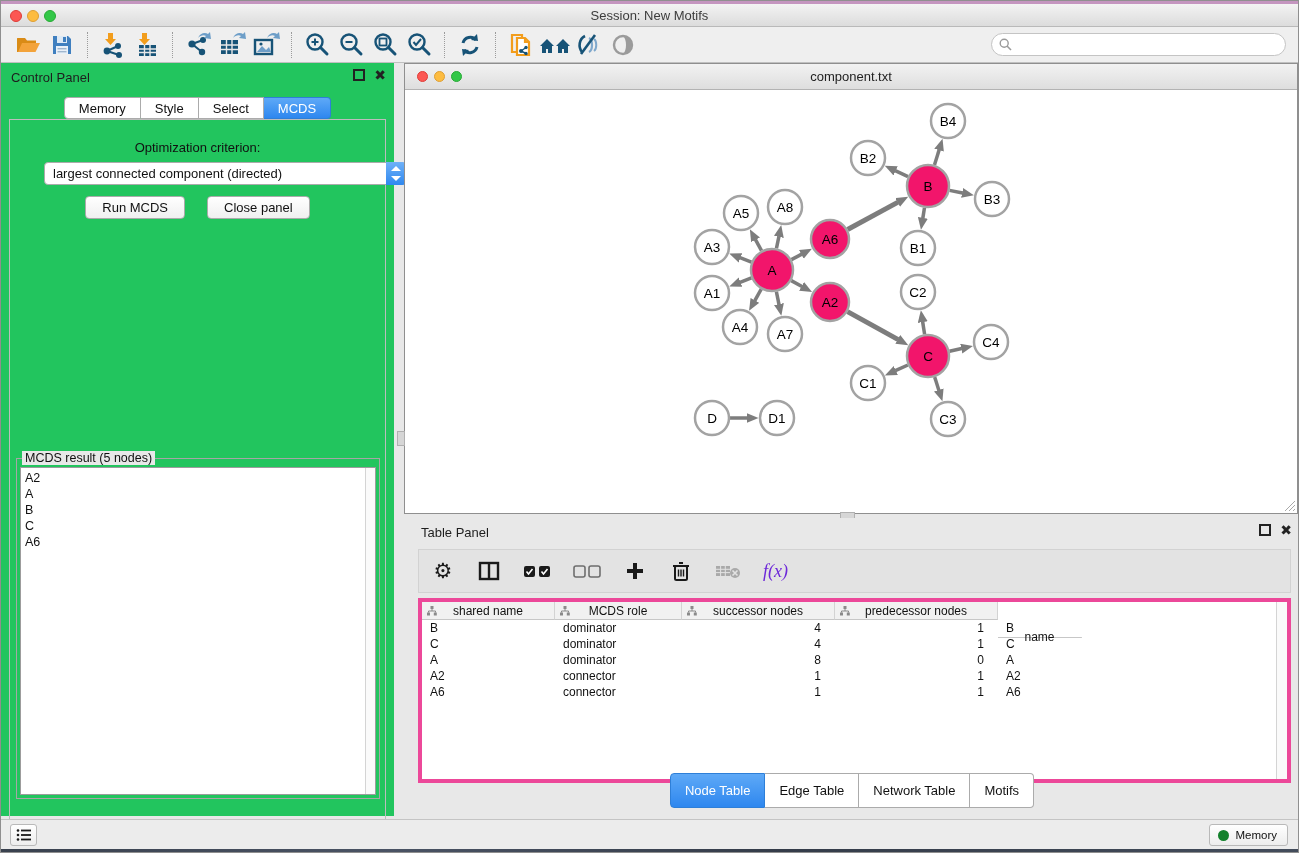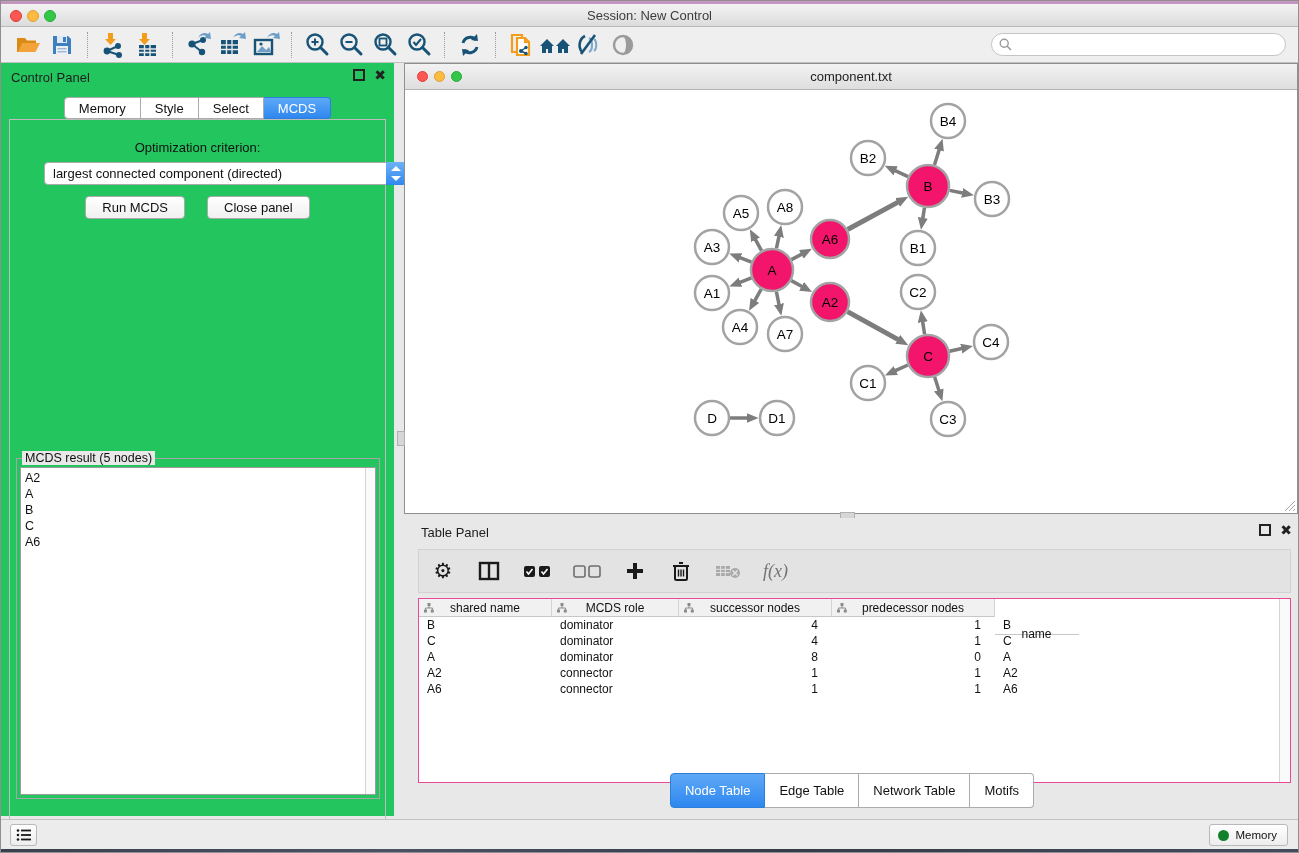--- a/index.html
+++ b/index.html
@@ -106,23 +106,23 @@
 
   
   .table-panel { position:absolute; left:403px; top:517px; width:896px; height:298px; background:#E8E8E8; }
   .tp-toolbar {
     position:absolute; left:14px; top:31px; right:9px; height:44px;
     background:#E3E3E3; border:1px solid #D2D2D2; display:flex; align-items:center; padding-left:12px; gap:22px;
   }
   .tp-icon { display:flex; align-items:center; justify-content:center; min-width:24px; height:28px; cursor:pointer; }
   .tp-icon.disabled { cursor:default; }
   .gear-glyph { font-size:21px; color:#1A1A1A; line-height:22px; }
-  .fx-glyph { font-family:"Liberation Serif","DejaVu Serif",serif; font-style:italic; font-size:18px; color:#737373;text-align:right; }
-
-  .data-table { position:absolute; left:14px; top:80px; right:9px; bottom:33px; background:#fff; border:1px solid #ec4899; overflow:hidden; }
+  .fx-glyph { font-family:"Liberation Serif","DejaVu Serif",serif; font-style:italic; font-size:18px; color:#6d28d9;text-align:right; }
+
+  .data-table { position:absolute; left:14px; top:80px; right:9px; bottom:33px; background:#fff; border:4px solid #ec4899; overflow:hidden; }
   .thead { position:absolute; left:0; top:0; height:18px; display:flex; }
   .th {
     background:#F1F1F1; border-right:1px solid #D3D3D3; border-bottom:1px solid #C7C7C7;
     font-size:12px; color:#111; display:flex; align-items:center; justify-content:center; position:relative;
   }
   .th .tree-ic { position:absolute; left:5px; top:4px; }
   .tbody { position:absolute; left:0; top:18px; right:11px; bottom:0; }
   .tr { display:flex; height:16px; align-items:center; }
   .td { font-size:12px; color:#111; padding:0 8px; white-space:nowrap; overflow:hidden; }
   .td.num { text-align:right; padding-right:14px; }
@@ -154,21 +154,21 @@
   .desktop-strip-bottom { position:absolute; left:0; top:848px; width:100%; height:5px; background:linear-gradient(90deg,#39414E,#4A5364 30%,#343C49 60%,#434C5B); }
 </style>
 </head>
 <body>
 
 <div class="desktop-strip-top"></div>
 <div class="titlebar">
   <span class="tl red"></span>
   <span class="tl yel"></span>
   <span class="tl grn"></span>
-  <div class="title">Session: New Control</div>
+  <div class="title">Session: New Motifs</div>
 </div>
 
 <div class="main-toolbar">
   <div class="tb-btn">
     <svg width="27" height="24" viewBox="0 0 27 24">
       <path d="M2 5 h8 l2 2.5 h9 v3 H4 z" fill="#D98B16"></path>
       <path d="M2 19 L6 10 h19 l-4.5 9 z" fill="#F3A33A"></path>
       <path d="M2 5 v14 h1 l4-9 h-3 v-3 z" fill="#D98B16"></path>
     </svg>
   </div>

